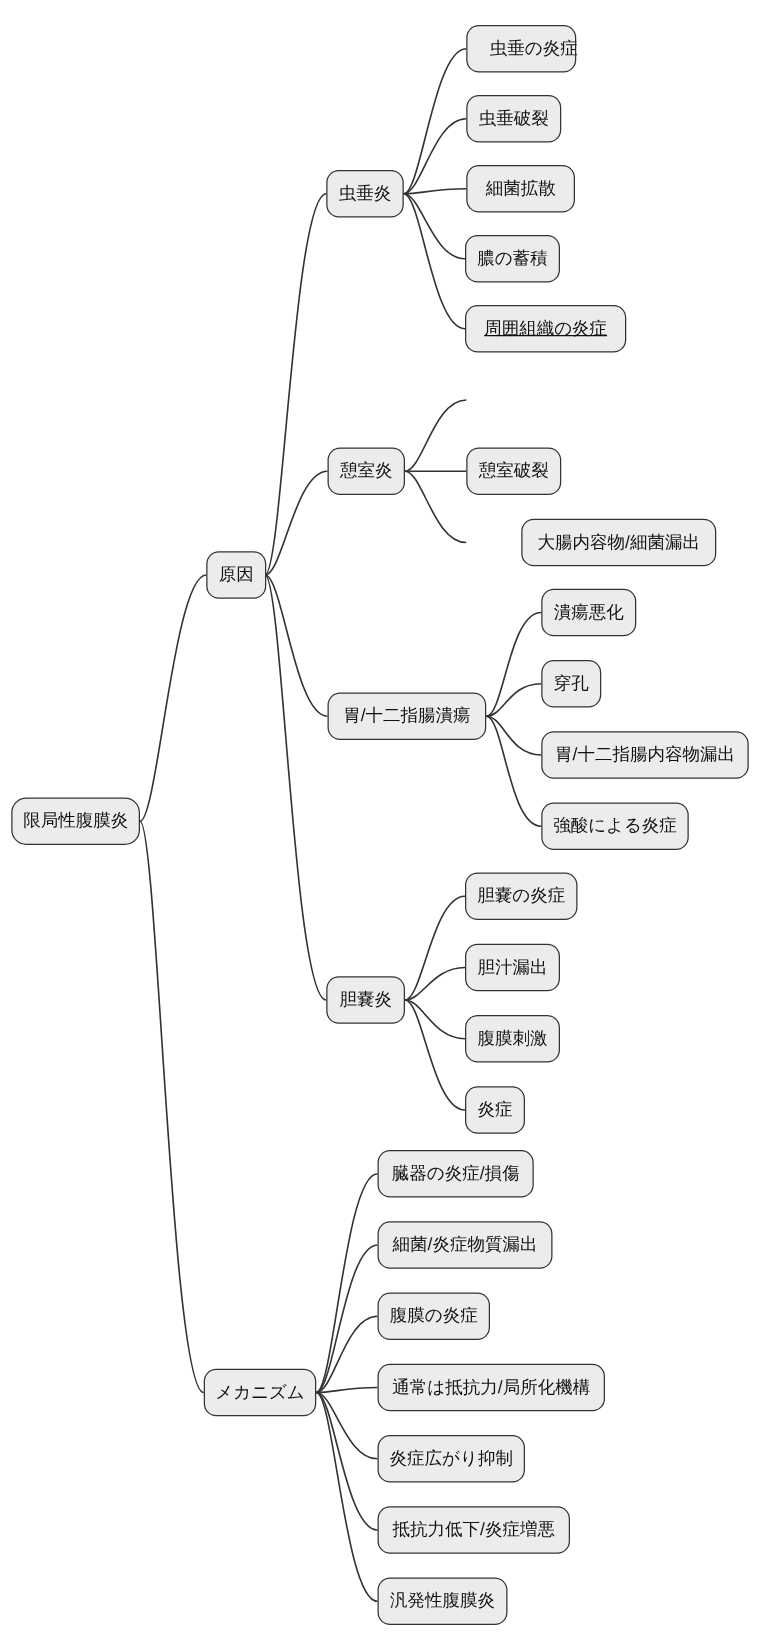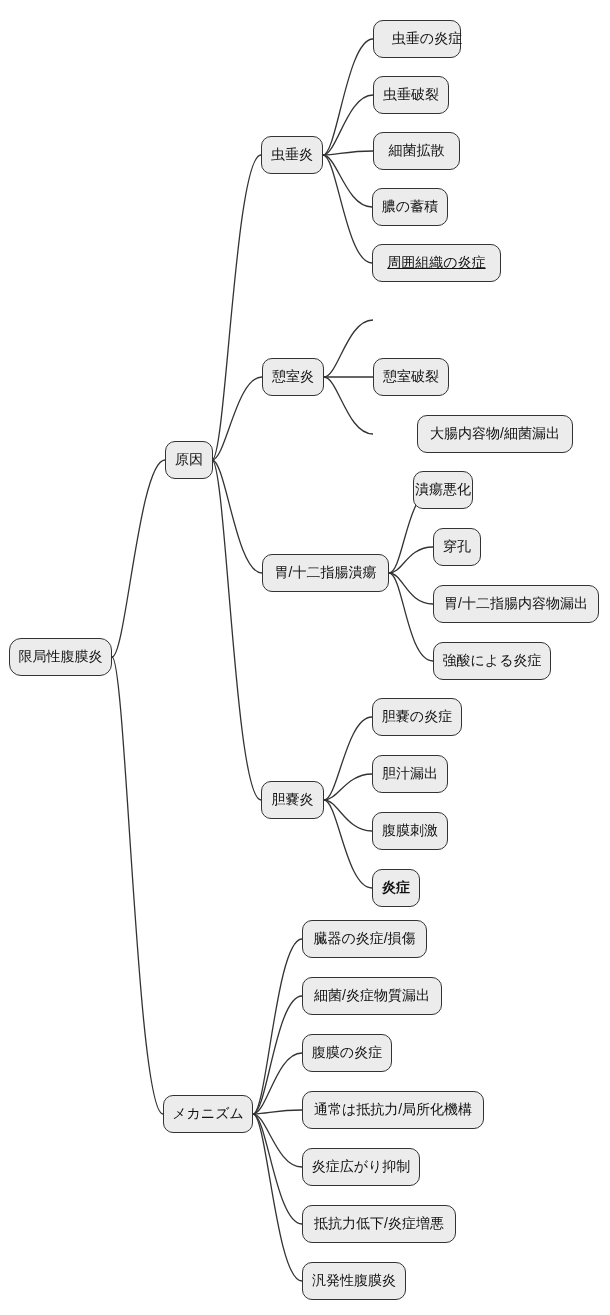--- a/index.html
+++ b/index.html
@@ -115,21 +115,21 @@
     <span>周囲組織の炎症</span>
   </div>
 
   <div class="node" style="left:373px;top:358px;width:76px;text-align:right;">
     <span>憩室破裂</span>
   </div>
   <div class="node" style="left:373px;top:415px;width:156px;margin-left:44px;">
     <span>大腸内容物/細菌漏出</span>
   </div>
 
-  <div class="node" style="left:413px;top:471px;width:60px;">
+  <div class="node" style="left:433px;top:471px;width:76px;">
     <span>潰瘍悪化</span>
   </div>
   <div class="node" style="left:433px;top:528px;width:48px;">
     <span>穿孔</span>
   </div>
   <div class="node" style="left:433px;top:585px;width:166px;">
     <span>胃/十二指腸内容物漏出</span>
   </div>
   <div class="node" style="left:433px;top:642px;width:118px;">
     <span>強酸による炎症</span>
@@ -137,21 +137,21 @@
 
   <div class="node" style="left:372px;top:698px;width:90px;">
     <span>胆嚢の炎症</span>
   </div>
   <div class="node" style="left:372px;top:755px;width:76px;">
     <span>胆汁漏出</span>
   </div>
   <div class="node" style="left:372px;top:812px;width:76px;">
     <span>腹膜刺激</span>
   </div>
-  <div class="node" style="left:372px;top:869px;width:48px;font-weight:bold;">
+  <div class="node" style="left:372px;top:869px;width:48px;">
     <span>炎症</span>
   </div>
 
   <div class="node" style="left:302px;top:920px;width:125px;">
     <span>臓器の炎症/損傷</span>
   </div>
   <div class="node" style="left:302px;top:977px;width:140px;">
     <span>細菌/炎症物質漏出</span>
   </div>
   <div class="node" style="left:302px;top:1034px;width:90px;">

